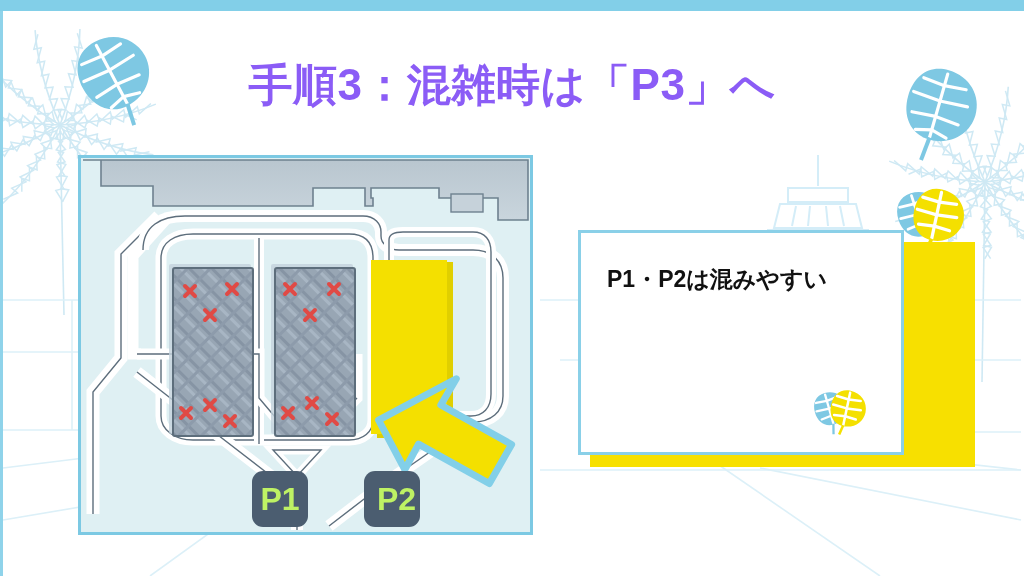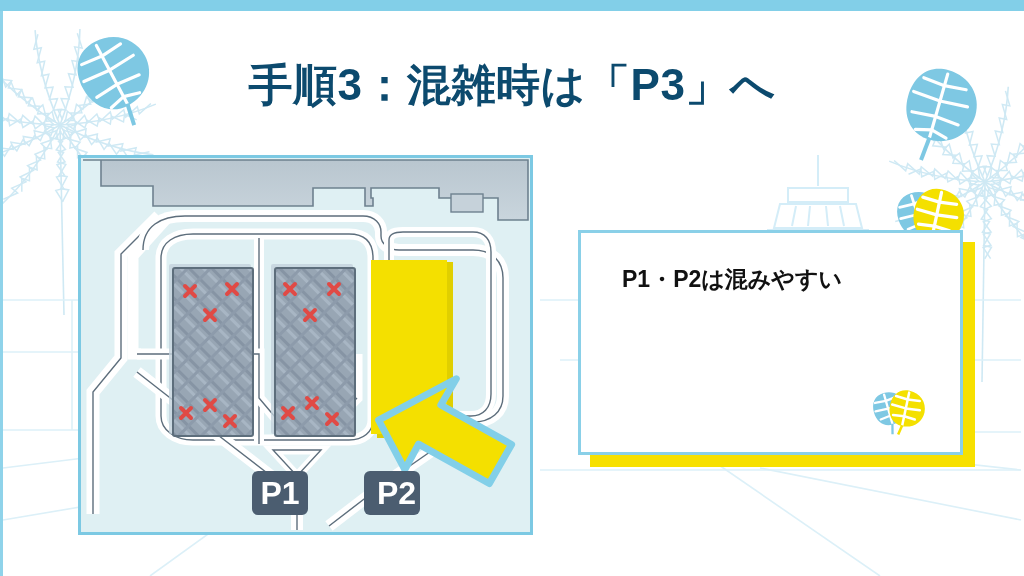--- a/index.html
+++ b/index.html
@@ -36,21 +36,21 @@
   }
 
   
   .title {
     position: absolute;
     left: 0; top: 60px;
     width: 1024px;
     text-align: center;
     font-size: 44px;
     font-weight: bold;
-    color: #0c4a6e;
+    color: #8b5cf6;
     letter-spacing: 0.5px;
     line-height: 1.15;
     white-space: nowrap;
   }
 
   
   .map-panel {
     position: absolute;
     left: 78px; top: 155px;
     width: 455px; height: 380px;
@@ -60,49 +60,49 @@
   .map-svg { position: absolute; inset: 0; width: 100%; height: 100%; }
 
   
   .lot-label {
     position: absolute;
     display: flex; align-items: center; justify-content: center;
     font-weight: bold;
     font-family: "Liberation Sans", sans-serif;
   }
   .lot-p1, .lot-p2 {
-    width: 56px; height: 44px;
+    width: 56px; height: 56px;
     background: #4b5d70;
-    color: #ffffff;
+    color: #bef264;
     font-size: 32px;
-    border-radius: 6px;
+    border-radius: 11px;
   }
   .lot-p1 { left: 171px; top: 313px; }
   .lot-p2 { left: 283px; top: 313px; padding-left: 9px; }
   .lot-p3 {
     left: 385px; top: 313px;
     width: 56px; height: 56px;
     color: #4b5d70;
     font-size: 32px;
   }
 
   
   .info-shadow {
     position: absolute;
     left: 590px; top: 242px;
     width: 385px; height: 225px;
     background: #f7e000;
   }
   .info-box {
     position: absolute;
     left: 578px; top: 230px;
-    width: 385px; height: 225px;
+    width: 326px; height: 225px;
     background: #ffffff;
     border: 3px solid #8ad0e8;
-    padding: 30px 41px;
+    padding: 30px 26px;
   }
   .info-line {
     font-size: 23px;
     font-weight: bold;
     color: #111111;
     line-height: 1.45;
     white-space: pre-line;
   }
   .info-line.first { margin-bottom: 22px; }
 

